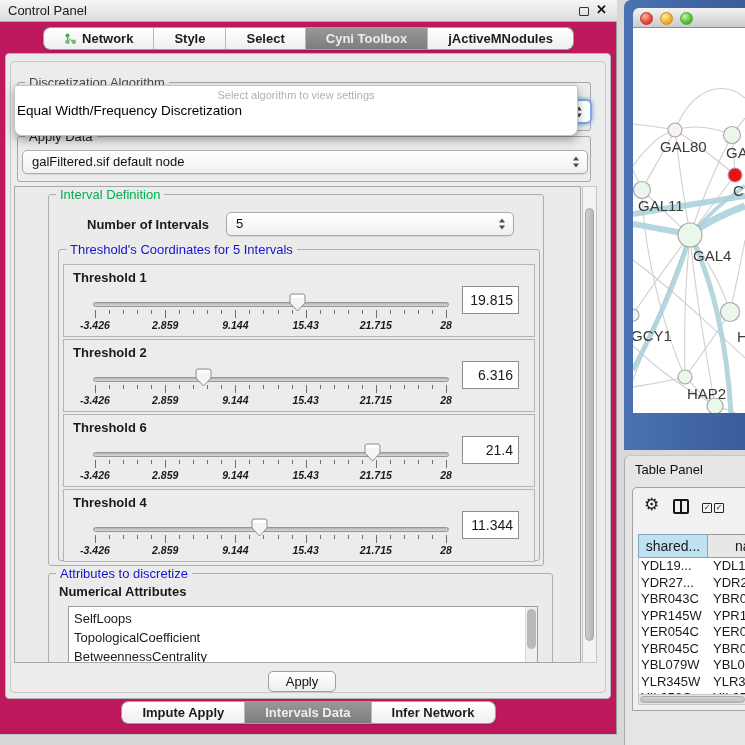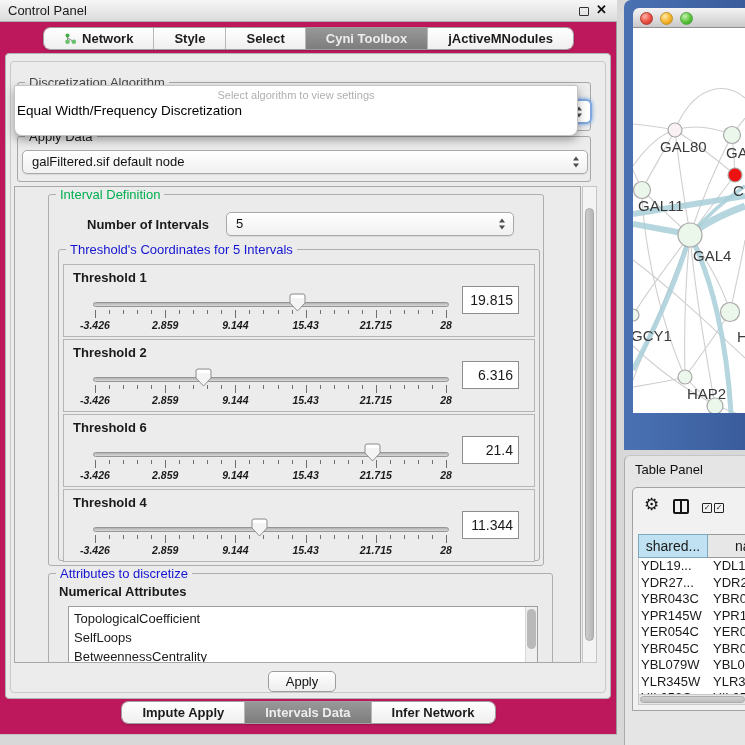--- a/index.html
+++ b/index.html
@@ -375,22 +375,22 @@
   </div>
 </div>
         </div>
       </div>
 
       <div id="attr-group" class="abs">
         <span class="group-title">Attributes to discretize</span>
         <span id="attr-list-title" class="abs">Numerical Attributes</span>
         <div id="attr-list" class="abs">
           <div id="attr-items">
+              <div class="attr-item">SelfLoops</div>
               <div class="attr-item">TopologicalCoefficient</div>
-              <div class="attr-item">SelfLoops</div>
               <div class="attr-item">BetweennessCentrality</div>
             </div>
           <div id="attr-list-scrollbar">
             <div id="attr-list-thumb"></div>
           </div>
         </div>
       </div>
 
     </div>
 

